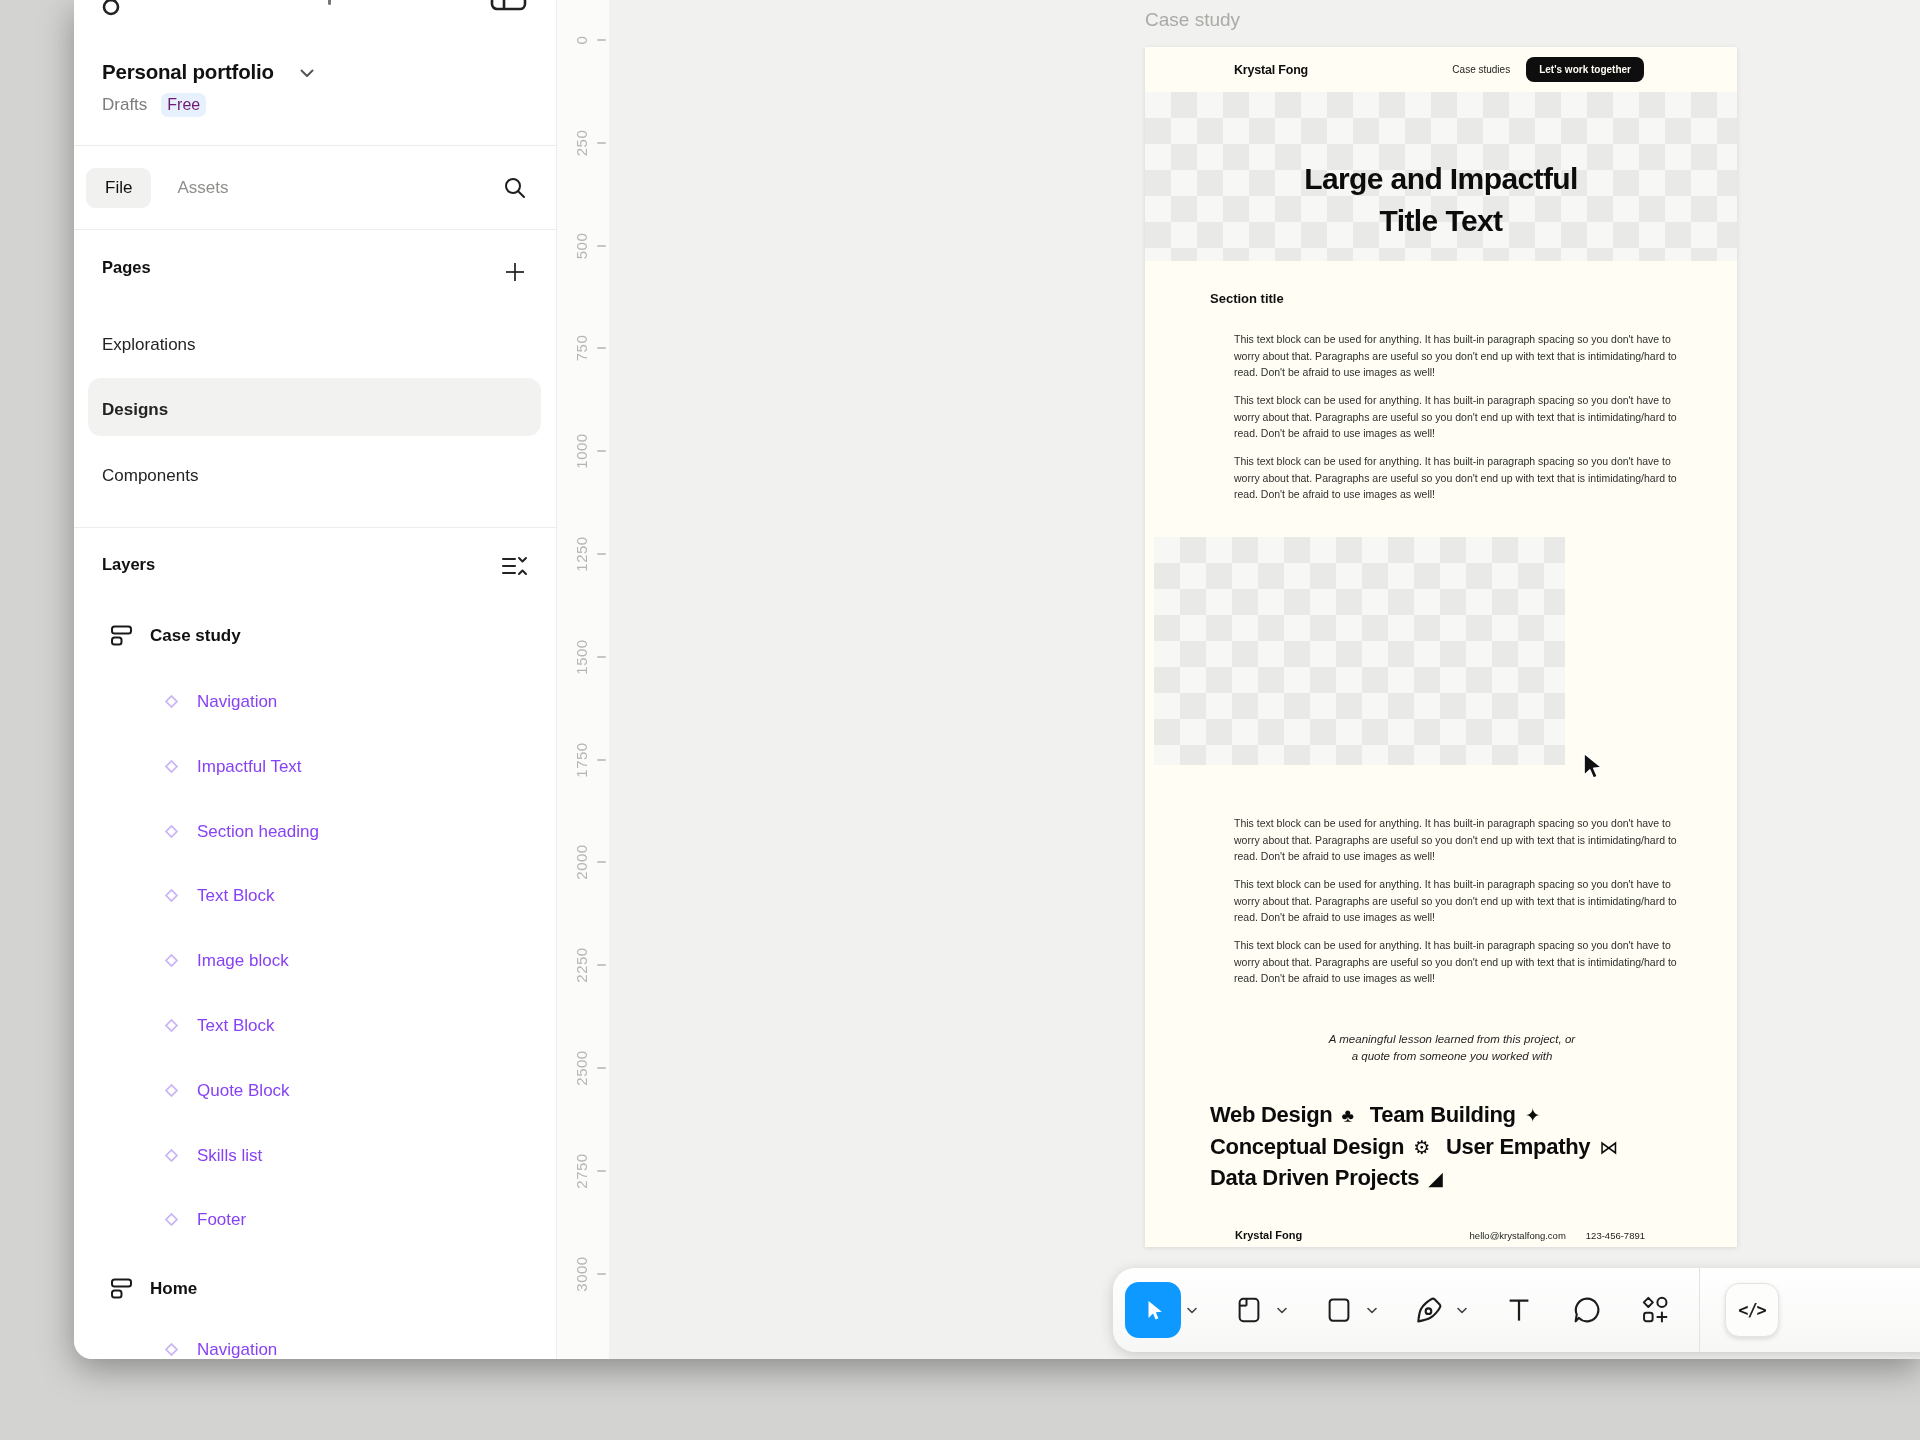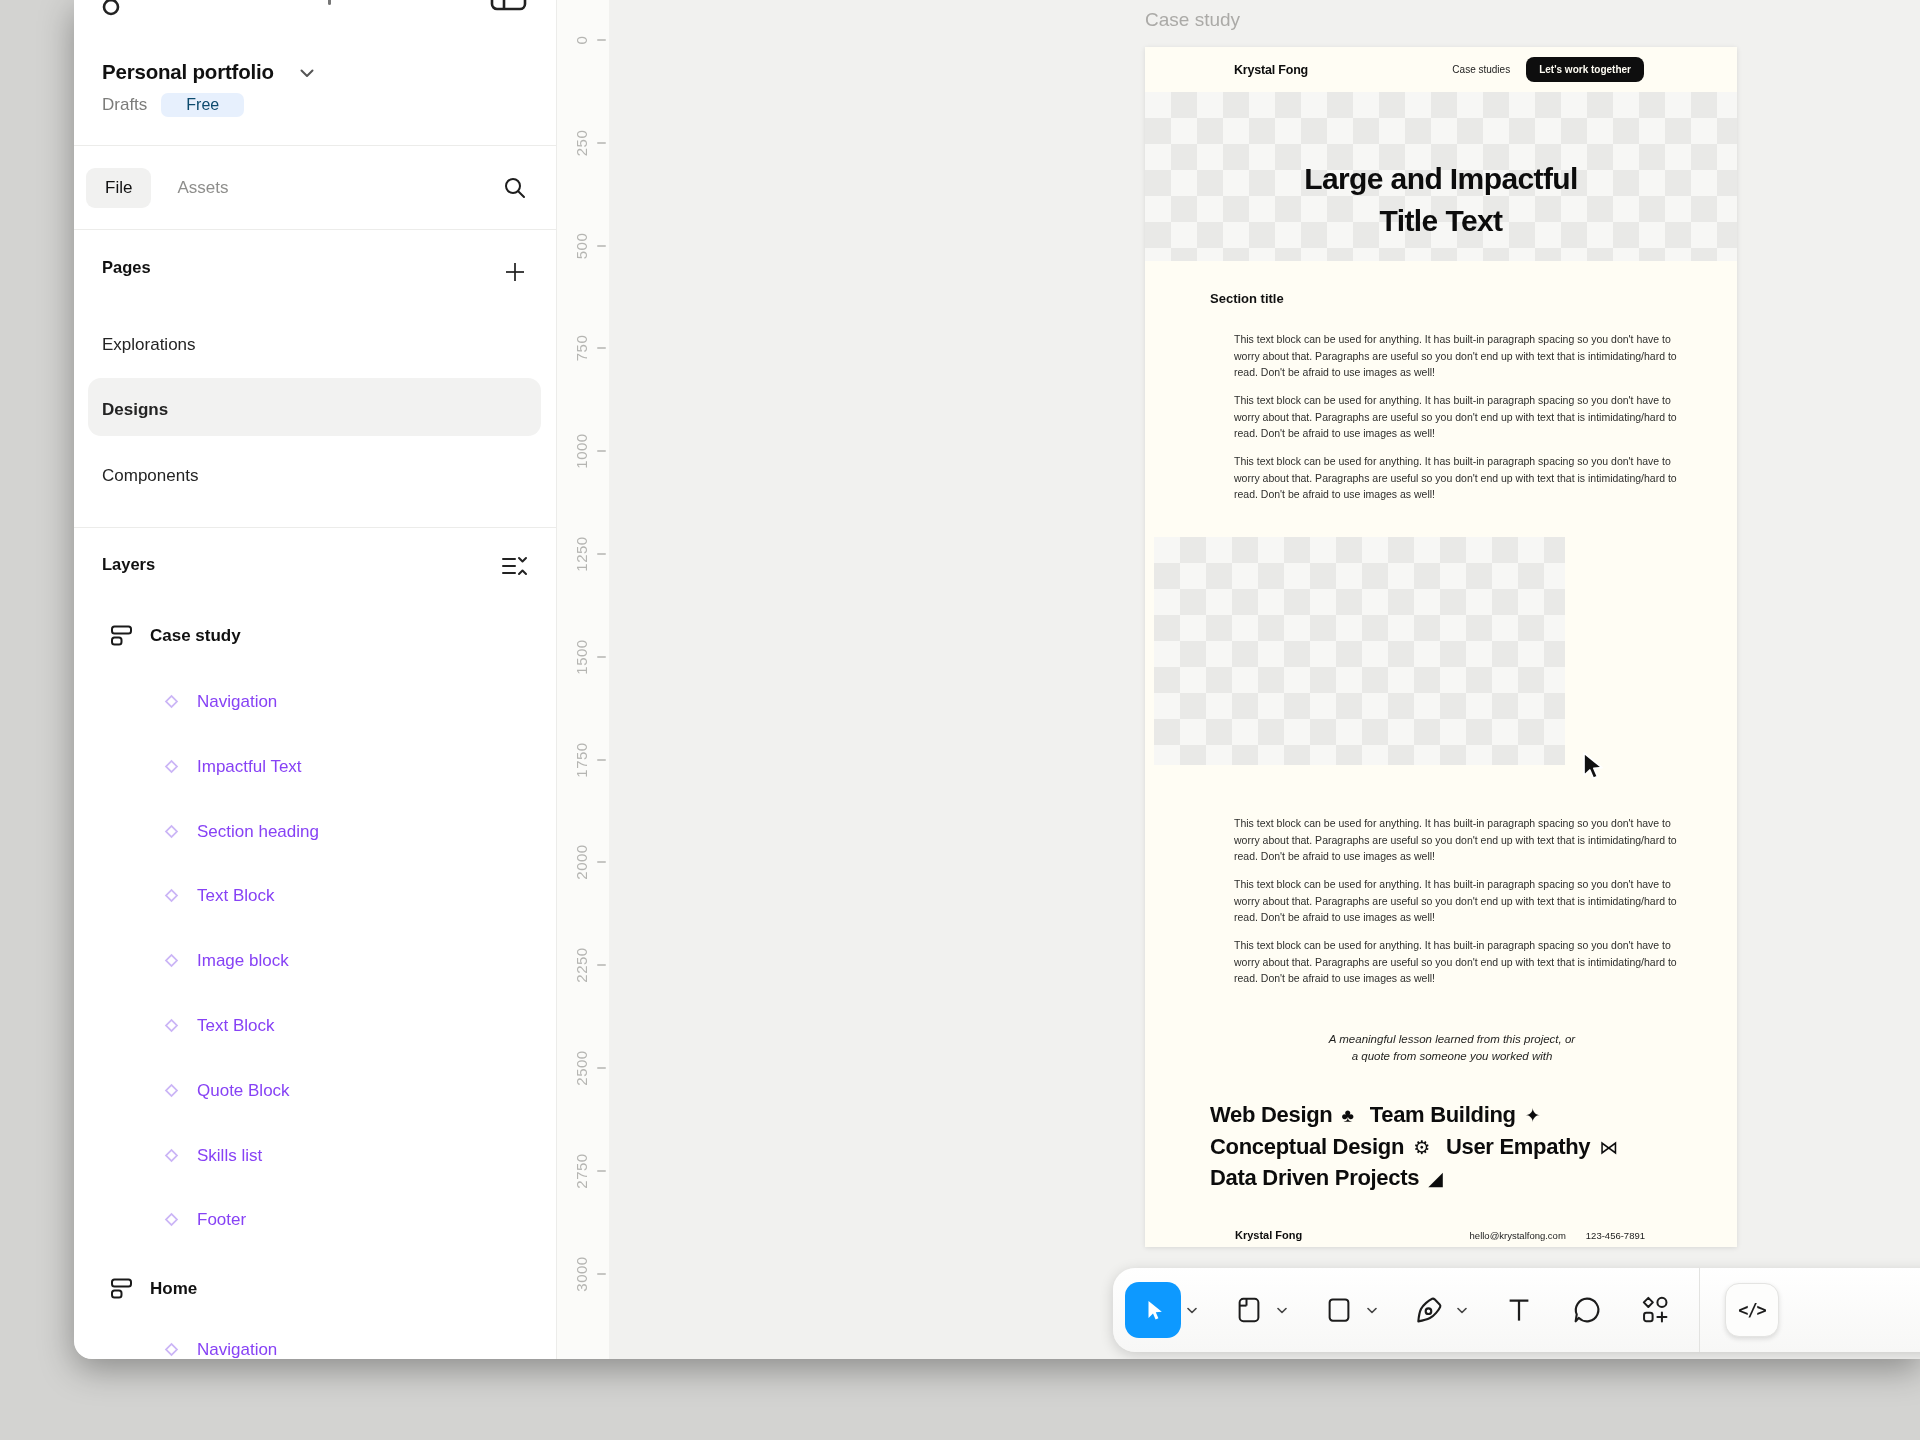--- a/index.html
+++ b/index.html
@@ -16,21 +16,21 @@
   .partial-icon-left { position:absolute; left:27px; top:-18px; }
   .partial-tick { position:absolute; left:254px; top:-3px; width:3px; height:8px; background:#777; border-radius:2px; }
   .partial-icon-right { position:absolute; left:416px; top:-14px; }
 
   .proj-row { position:absolute; left:28px; top:60px; display:flex; align-items:center; }
   .proj-title { font-size:20.5px; font-weight:700; letter-spacing:-0.2px; color:#111; }
   .proj-chevron { margin-left:26px; margin-top:3px; }
 
   .drafts-row { position:absolute; left:28px; top:93px; display:flex; align-items:center; gap:14px; }
   .drafts-label { font-size:17px; color:#7c7c7a; }
-  .free-badge { font-size:16px; font-weight:500; color:#0c4a6e; background:#e7f0fd; padding:3px 25px; border-radius:7px; }
+  .free-badge { font-size:16px; font-weight:500; color:#701a75; background:#e7f0fd; padding:3px 6px; border-radius:7px; }
 
   .divider { position:absolute; left:0; right:0; height:1px; background:#ececea; }
 
   .tabs-row { position:absolute; left:12px; top:163px; right:12px; height:50px; display:flex; align-items:center; }
   .tab-file { background:#f1f1f0; border-radius:9px; padding:10px 19px; font-size:17px; font-weight:500; color:#111; }
   .tab-assets { margin-left:26px; font-size:17px; color:#8e8e8c; }
   .search-btn { position:absolute; right:14px; top:10px; width:30px; height:30px; display:flex; align-items:center; justify-content:center; }
 
   .section-header { position:absolute; left:28px; font-size:16.5px; font-weight:700; color:#111; }
   .icon-right { position:absolute; right:26px; width:30px; height:30px; display:flex; align-items:center; justify-content:center; }

